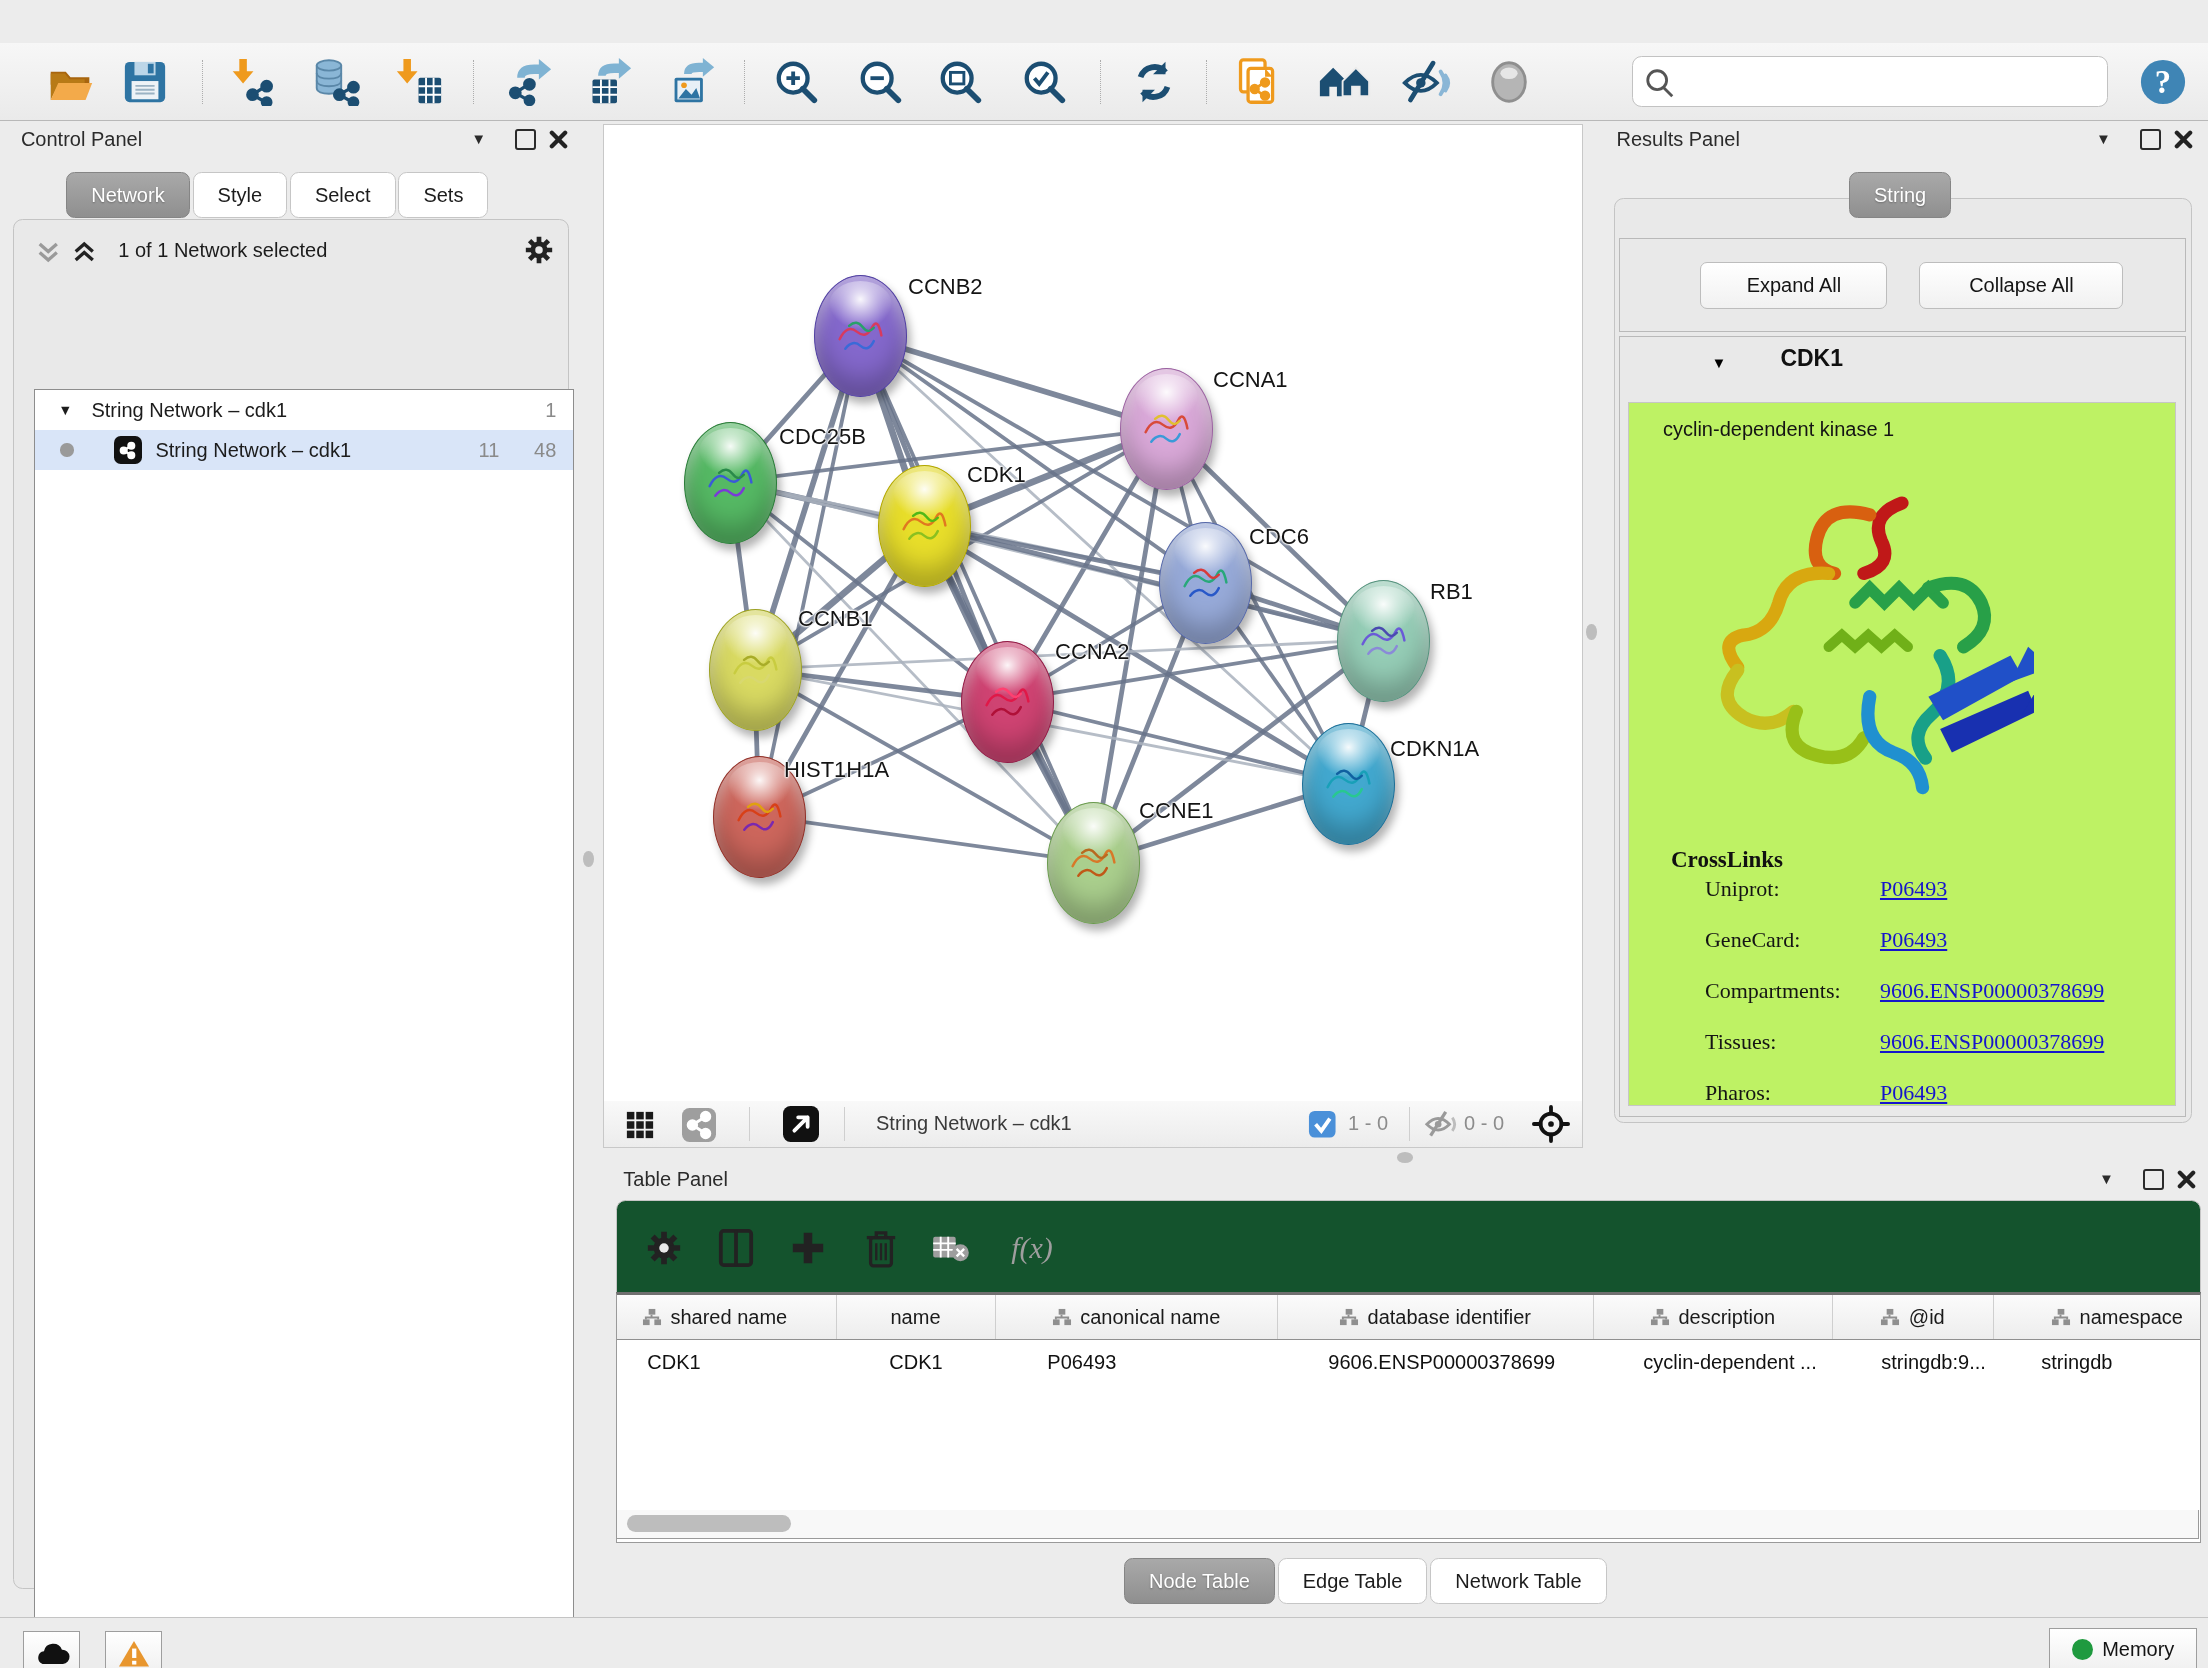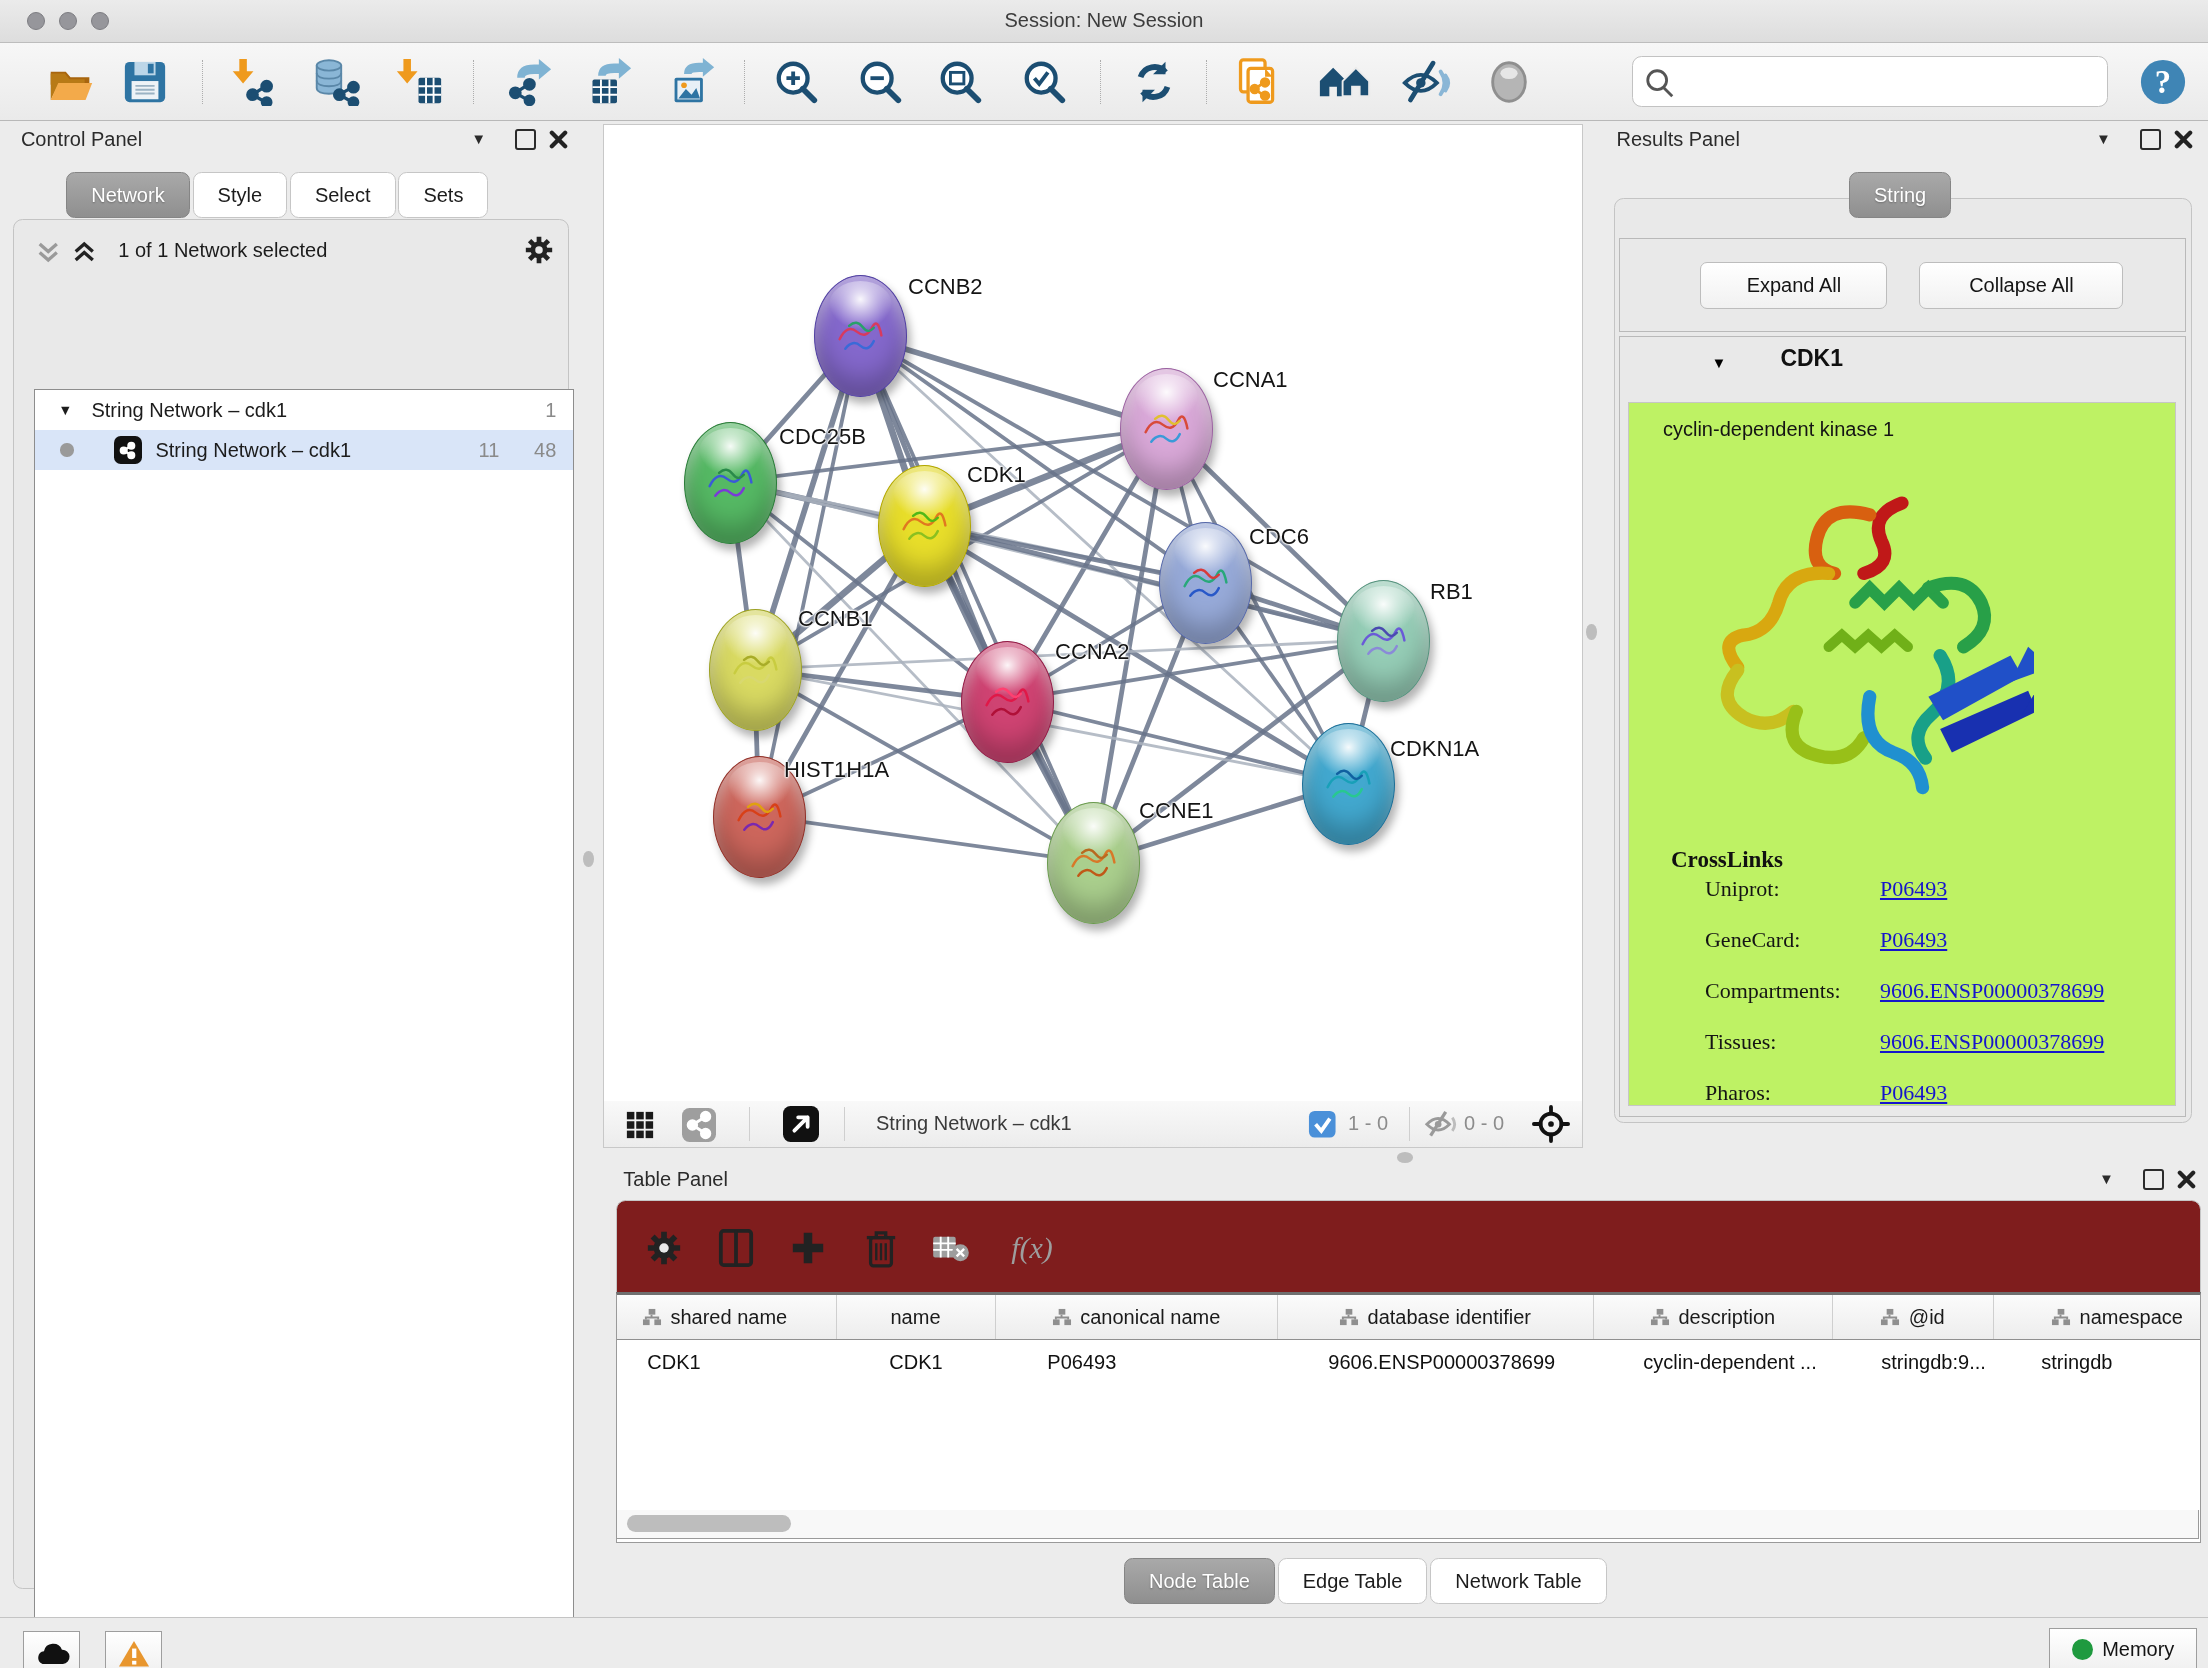--- a/index.html
+++ b/index.html
@@ -39,47 +39,41 @@
   .nbsep{position:absolute;top:5.7px;height:34px;border-left:1px solid #cfcfcf;}
   .nbtxt{position:absolute;top:10.5px;font-size:20px;color:#3a3a3a;}
   .nbcnt{position:absolute;top:10.5px;font-size:20px;color:#8c8c8c;}
   .splitdot{position:absolute;width:10.5px;height:16px;border-radius:50%;background:#bdbdbd;}
   .rbox{position:absolute;background:#e9e9e9;border:1.9px solid #b9b9b9;}
   .wbtn{position:absolute;height:45px;background:linear-gradient(#ffffff,#f1f1f1);border:1px solid #bdbdbd;border-radius:7px;font-size:20px;color:#141414;display:flex;align-items:center;justify-content:center;}
   .xlrow{position:relative;height:51px;font-family:"Liberation Serif",serif;font-size:22px;color:#141414;}
   .xlrow .lab{position:absolute;left:76px;top:11.4px;}
   .xlrow a{position:absolute;left:251px;top:11.4px;color:#1515cc;text-decoration:underline;}
   
-  #tp-toolbar{left:616px;top:1200px;width:1583px;height:91px;background:#7f1d1d;border:1px solid #c6c6c6;border-radius:9.5px 9.5px 0 0;}
+  #tp-toolbar{left:616px;top:1200px;width:1583px;height:91px;background:#14532d;border:1px solid #c6c6c6;border-radius:9.5px 9.5px 0 0;}
   .tpbtn{position:absolute;top:23px;width:48px;height:48px;display:flex;align-items:center;justify-content:center;}
   #tbl{position:absolute;left:616px;top:1292px;width:1583px;height:247px;background:#fff;border:1.9px solid #9a9a9a;border-top:3.8px solid #6f6f6f;overflow:hidden;}
   #tbl-head{display:flex;height:44px;background:linear-gradient(#fbfbfb,#ededed);border-bottom:1.9px solid #8f8f8f;justify-content:center;}
   .thc{flex:0 0 auto;display:flex;align-items:center;justify-content:center;gap:8.6px;border-right:1px solid #cfcfcf;font-size:20px;color:#1a1a1a;overflow:hidden;}
   #tbl-row{display:flex;height:42px;}
   .tdc{flex:0 0 auto;font-size:20px;color:#111;line-height:44px;padding-left:13.3px;box-sizing:border-box;white-space:nowrap;overflow:hidden;}
   #tbl-scroll{position:absolute;left:616px;top:1510px;width:1583px;height:28.5px;background:#f8f8f8;border-left:1.9px solid #9a9a9a;border-right:1.9px solid #9a9a9a;border-bottom:1.9px solid #9a9a9a;box-sizing:border-box;}
   #tbl-thumb{position:absolute;left:9.5px;top:4.8px;width:164px;height:17px;border-radius:8.6px;background:#bdbdbd;}
   #bottom-tabs{position:absolute;left:1124px;top:1558px;}
   
   #statusbar{left:0;top:1617px;width:2208px;height:51px;background:#ececec;border-top:1px solid #c4c4c4;}
   .sbtn{position:absolute;top:-5.7px;height:44px;background:linear-gradient(#ffffff,#f0f0f0);border:1.9px solid #9e9e9e;display:flex;align-items:center;justify-content:center;gap:9.5px;box-sizing:border-box;}
   #memory-btn{font-size:20px;color:#141414;}
   a{cursor:pointer;}
 </style>
 </head>
 <body>
 
 <div id="app">
 
-  <div id="titlebar" class="abs">
-    <span class="light" style="left:27px"></span>
-    <span class="light" style="left:59px"></span>
-    <span class="light" style="left:91px"></span>
-    <div id="win-title" class="abs">Session: New Session</div>
-  </div>
 
   <div id="toolbar" class="abs">
     <div class="tbtn" style="left:44px">
       <svg width="49" height="44" viewBox="0 0 52 46">
           <path d="M5 12 h16 l5 6 h20 v8 H5z" fill="#a8650e"></path>
           <path d="M5 42 V14 h15 l5 6 h16 v6 H13z" fill="#b87a16"></path>
           <path d="M13 24 h36 l-7 18 H5z" fill="#f3aa4a"></path>
         </svg>
     </div>
     <div class="tbtn" style="left:118px">

